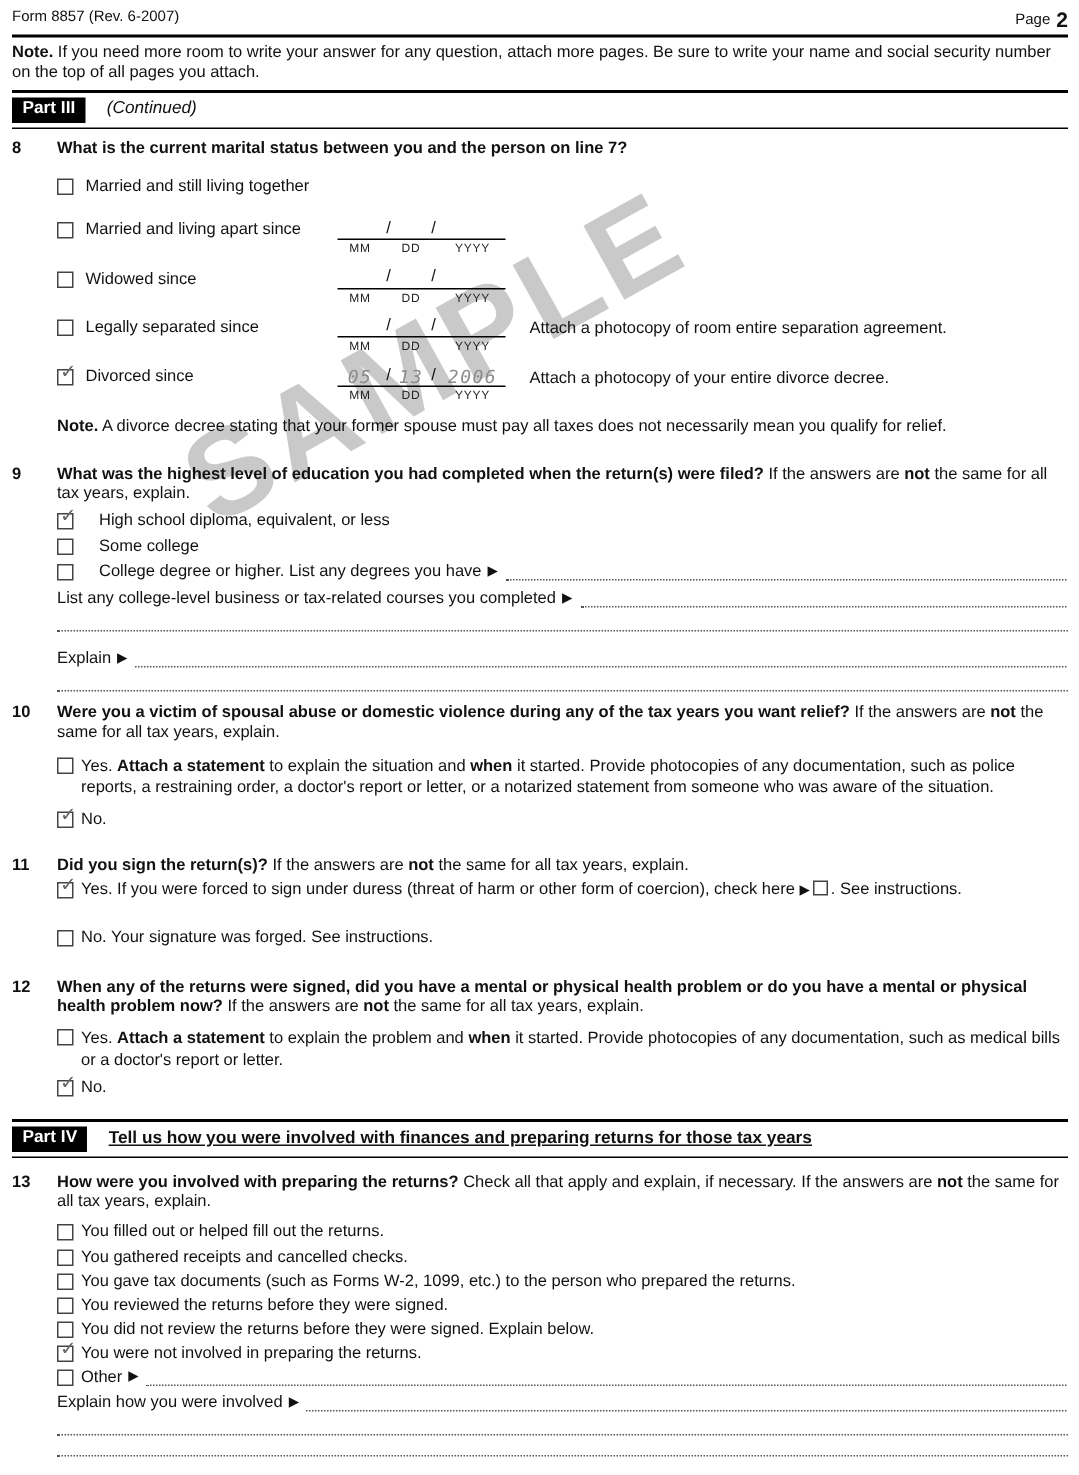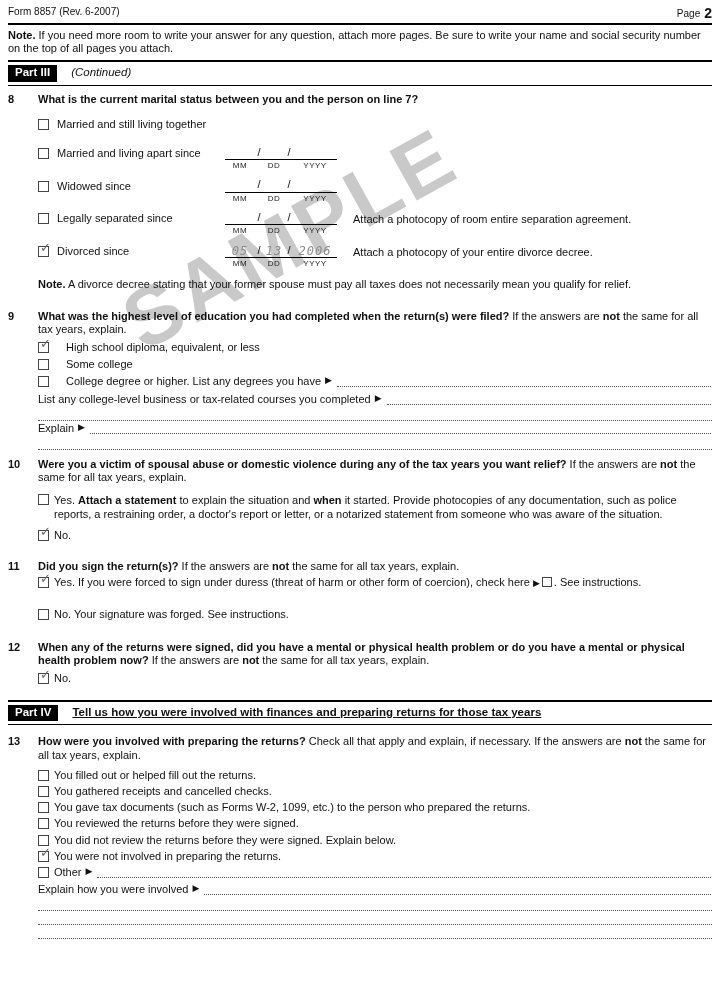--- a/index.html
+++ b/index.html
@@ -212,21 +212,21 @@
           <span>College degree or higher. List any degrees you have</span>
           <span class="arrow" style="margin-left:4px">▶</span>
           <span class="leader"></span>
         </div>
         <div class="cbrow" style="margin-top:4px">
           <span>List any college-level business or tax-related courses you completed</span>
           <span class="arrow" style="margin-left:4px">▶</span>
           <span class="leader"></span>
         </div>
         <div class="dotline"></div>
-        <div class="cbrow" style="margin-top:1px">
+        <div class="cbrow" style="margin-top:12px">
           <span>Explain</span>
           <span class="arrow" style="margin-left:4px">▶</span>
           <span class="leader"></span>
         </div>
         <div class="dotline"></div>
       </div>
     </div>
 
     <div class="q" style="margin-top:8px">
       <div class="qnum">10</div>
@@ -262,20 +262,24 @@
           <span>No. Your signature was forged. See instructions.</span>
         </div>
       </div>
     </div>
 
     <div class="q" style="margin-top:20px">
       <div class="qnum">12</div>
       <div class="qbody">
         <div><b>When any of the returns were signed, did you have a mental or physical health problem or do you have a mental or physical health problem now?</b><span> If the answers are </span><b>not</b><span> the same for all tax years, explain.</span></div>
 
+        <div class="cbrow" style="margin-top:7px; line-height:1.3">
+          <span class="cb gap5"></span>
+          <span><span>Yes. </span><b>Attach a statement</b><span> to explain the problem and </span><b>when</b><span> it started. Provide photocopies of any documentation, such as medical bills or a doctor's report or letter.</span></span>
+        </div>
         <div class="cbrow" style="margin-top:5px">
           <span class="cb gap5">
               <span class="tick">✓</span>
             </span>
           <span>No.</span>
         </div>
       </div>
     </div>
 
     <div class="part-bar" style="margin-top:14px">

